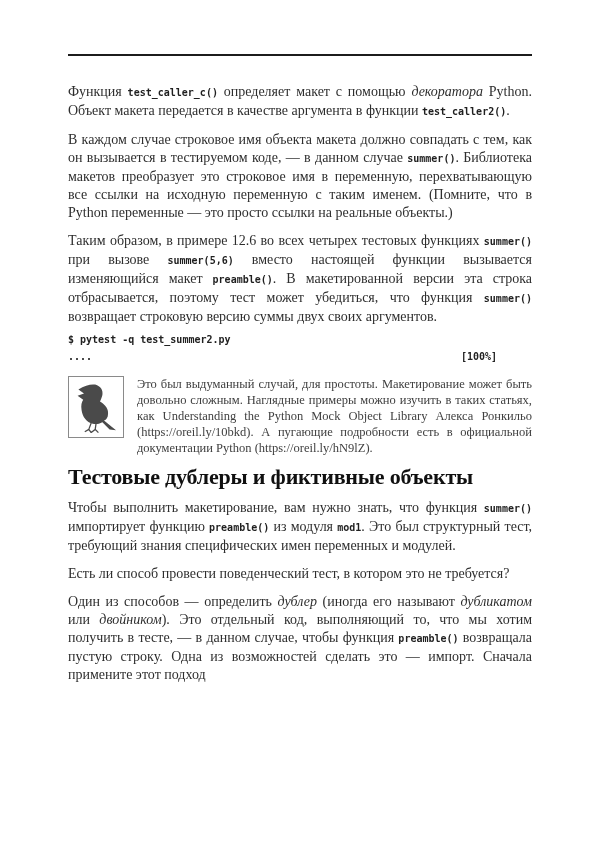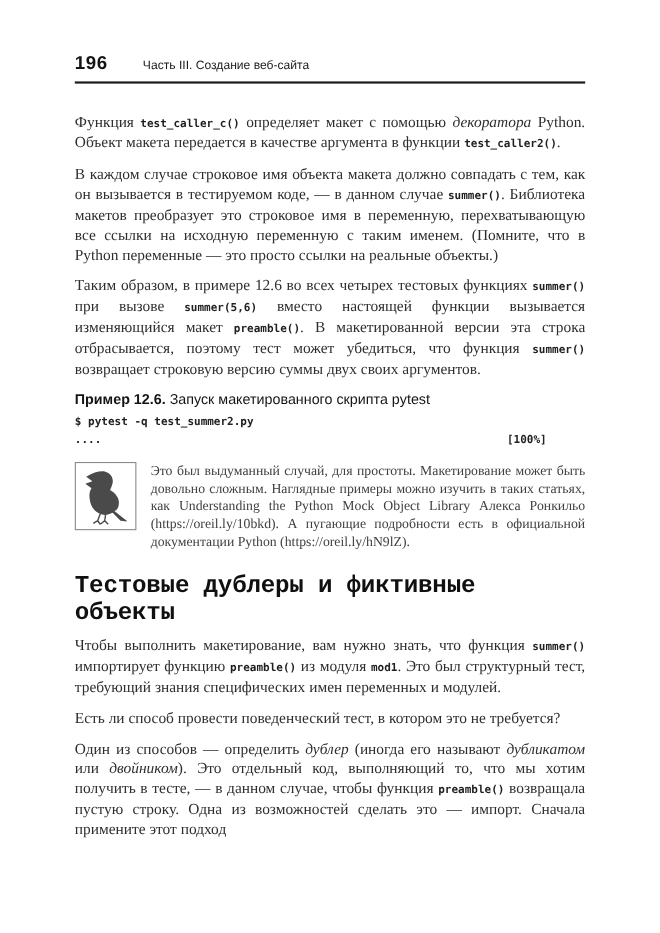--- a/index.html
+++ b/index.html
@@ -29,45 +29,38 @@
              font-weight:600;color:#222;line-height:17px;margin-top:5px;}
   .codeline2{display:flex;justify-content:space-between;padding-right:35px;}
   
   .note{display:flex;margin-top:11px;}
   .note-iconbox{width:56px;height:62px;border:1px solid #8a8a8a;
                 box-sizing:border-box;flex:0 0 auto;display:flex;
                 align-items:center;justify-content:center;background:#fff;}
   .note-text{margin-left:13px;font-size:12.5px;line-height:16px;
              text-align:justify;color:#404040;}
   
-  .h1{font-family:Liberation Mono, monospace;font-weight:700;
-      font-size:22px;color:#101010;margin-top:20px;letter-spacing:-.2px;}
+  .h1{font-family:Liberation Serif, serif;font-weight:700;
+      font-size:22px;color:#101010;margin-top:8px;letter-spacing:-.2px;}
   .h1 + .para{margin-top:9px;}
 </style>
 </head>
 <body>
 
 <div class="page">
 
-  <div class="hdr">
-    <span class="hdr-num">196</span>
-    <span class="hdr-title">Часть III. Создание веб-сайта</span>
-  </div>
   <div class="hdr-rule"></div>
 
   <p class="para first"><span>Функция </span><span class="code">test_caller_c()</span><span> определяет макет с помощью </span><span class="it">декоратора</span><span> Python. Объект макета передается в качестве аргумента в функции </span><span class="code">test_caller2()</span><span>.</span></p>
 
 
   <p class="para"><span>В каждом случае строковое имя объекта макета должно совпадать с тем, как он вызывается в тестируемом коде, — в данном случае </span><span class="code">summer()</span><span>. Библиотека макетов преобразует это строковое имя в переменную, перехватывающую все ссылки на исходную переменную с таким именем. (Помните, что в Python переменные — это просто ссылки на реальные объекты.)</span></p>
 
   <p class="para"><span>Таким образом, в примере 12.6 во всех четырех тестовых функциях </span><span class="code">summer()</span><span> при вызове </span><span class="code">summer(5,6)</span><span> вместо настоящей функции вызывается изменяющийся макет </span><span class="code">preamble()</span><span>. В макетированной версии эта строка отбрасывается, поэтому тест может убедиться, что функция </span><span class="code">summer()</span><span> возвращает строковую версию суммы двух своих аргументов.</span></p>
 
-  <div class="caption">
-    <b><span>Пример 12.6.</span></b><span> Запуск макетированного скрипта pytest</span>
-  </div>
 
   <div class="codeblock">
     <div>$ pytest -q test_summer2.py</div>
     <div class="codeline2">
       <span>....</span>
       <span>[100%]</span>
     </div>
   </div>
 
   <div class="note">

